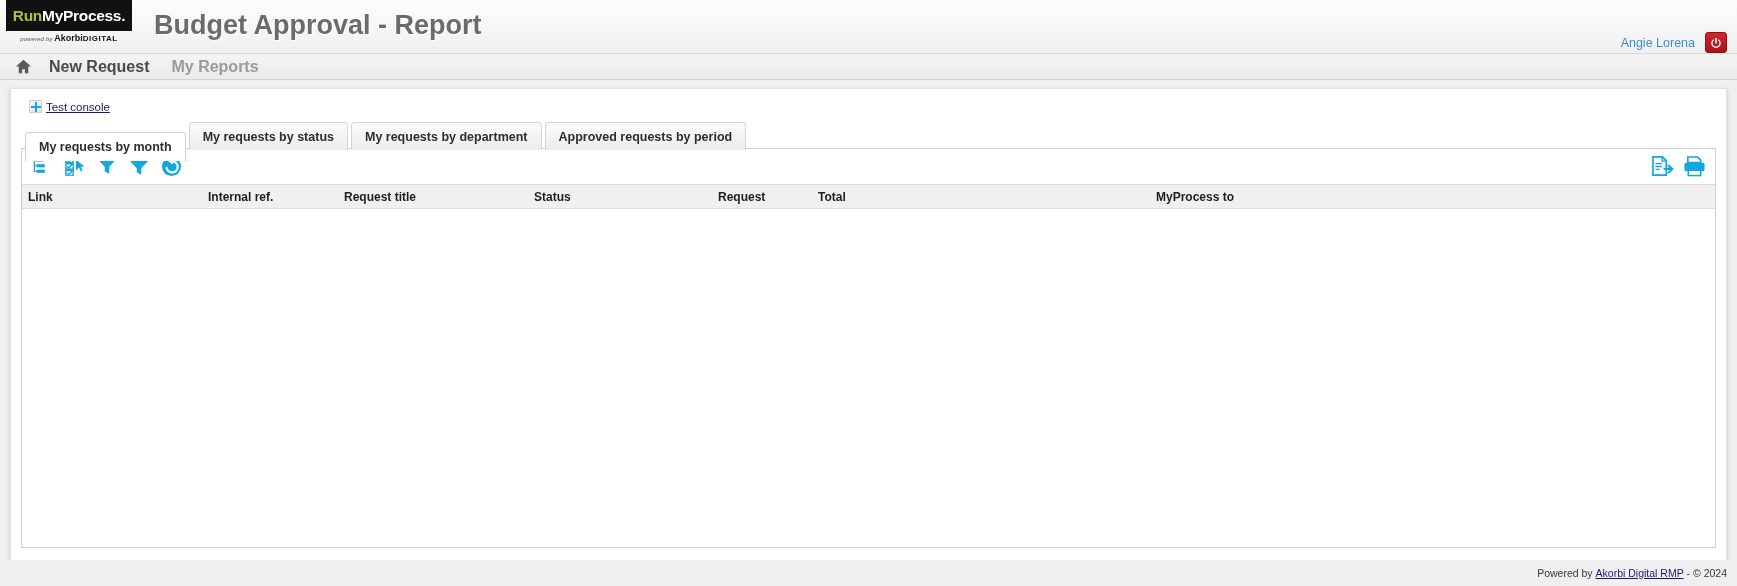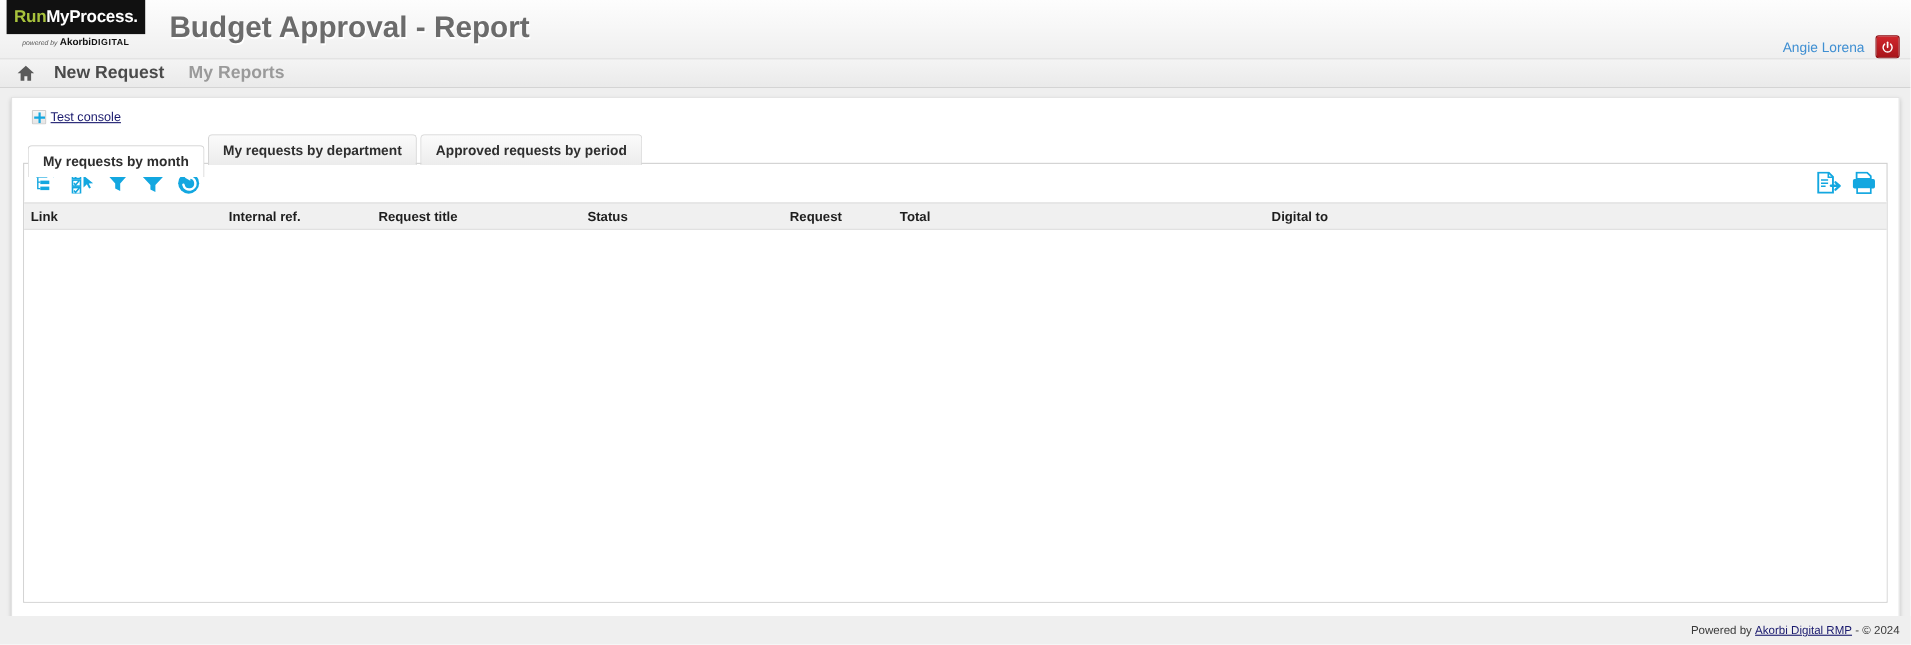--- a/index.html
+++ b/index.html
@@ -314,20 +314,21 @@
         <span class="plus-icon">
           <svg width="10" height="10" viewBox="0 0 10 10">
             <path d="M4 0 H6 V4 H10 V6 H6 V10 H4 V6 H0 V4 H4 Z" fill="#13a7e0"></path>
           </svg>
         </span>
         <span class="testconsole-link">Test console</span>
       </div>
 
       <div class="tabs">
         <div class="tab active">My requests by month</div>
+        <div class="tab">My requests by status</div>
         <div class="tab">My requests by department</div>
         <div class="tab">Approved requests by period</div>
       </div>
 
       <div class="tab-panel">
 
         <div class="grid-toolbar">
           <div class="toolbar-left">
 
             <span class="tb-icon">
@@ -394,21 +395,21 @@
           </div>
         </div>
 
         <div class="grid-header">
           <div class="col" style="width:180px">Link</div>
           <div class="col" style="width:136px">Internal ref.</div>
           <div class="col" style="width:190px">Request title</div>
           <div class="col" style="width:184px">Status</div>
           <div class="col" style="width:100px">Request</div>
           <div class="col" style="width:338px">Total</div>
-          <div class="col" style="width:560px">Digital to</div>
+          <div class="col" style="width:560px">MyProcess to</div>
         </div>
 
         <div class="grid-body"></div>
 
       </div>
     </div>
   </div>
 
   <div class="footer">
     <span class="sep">Powered by </span>

